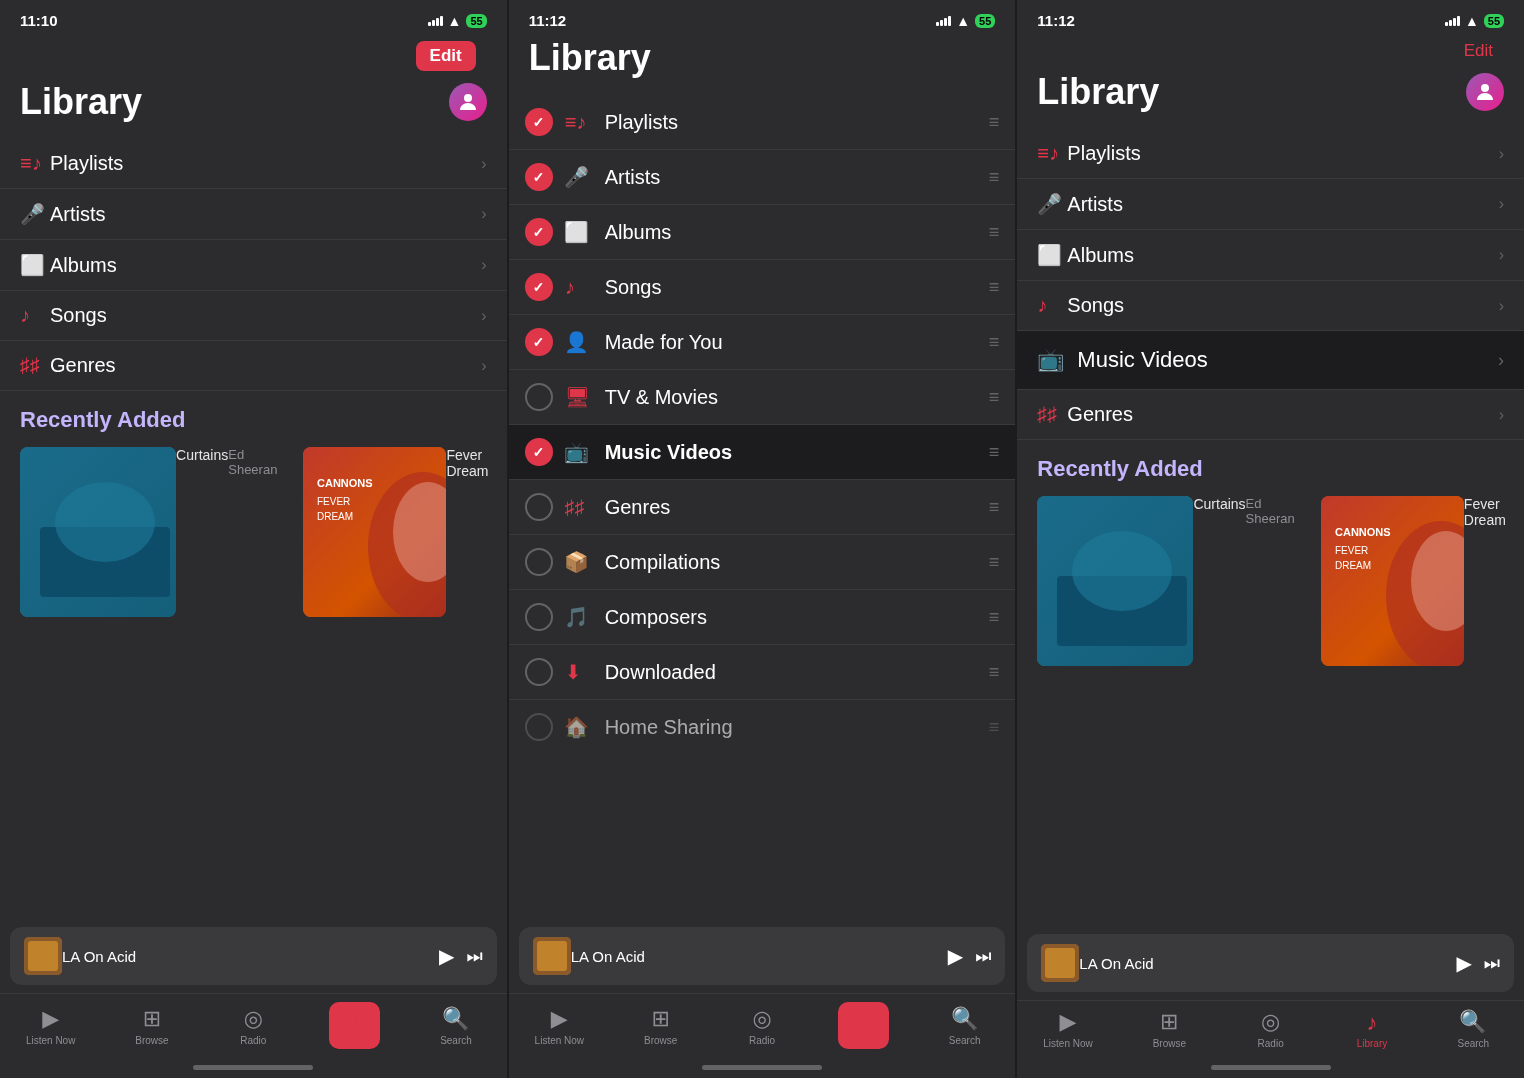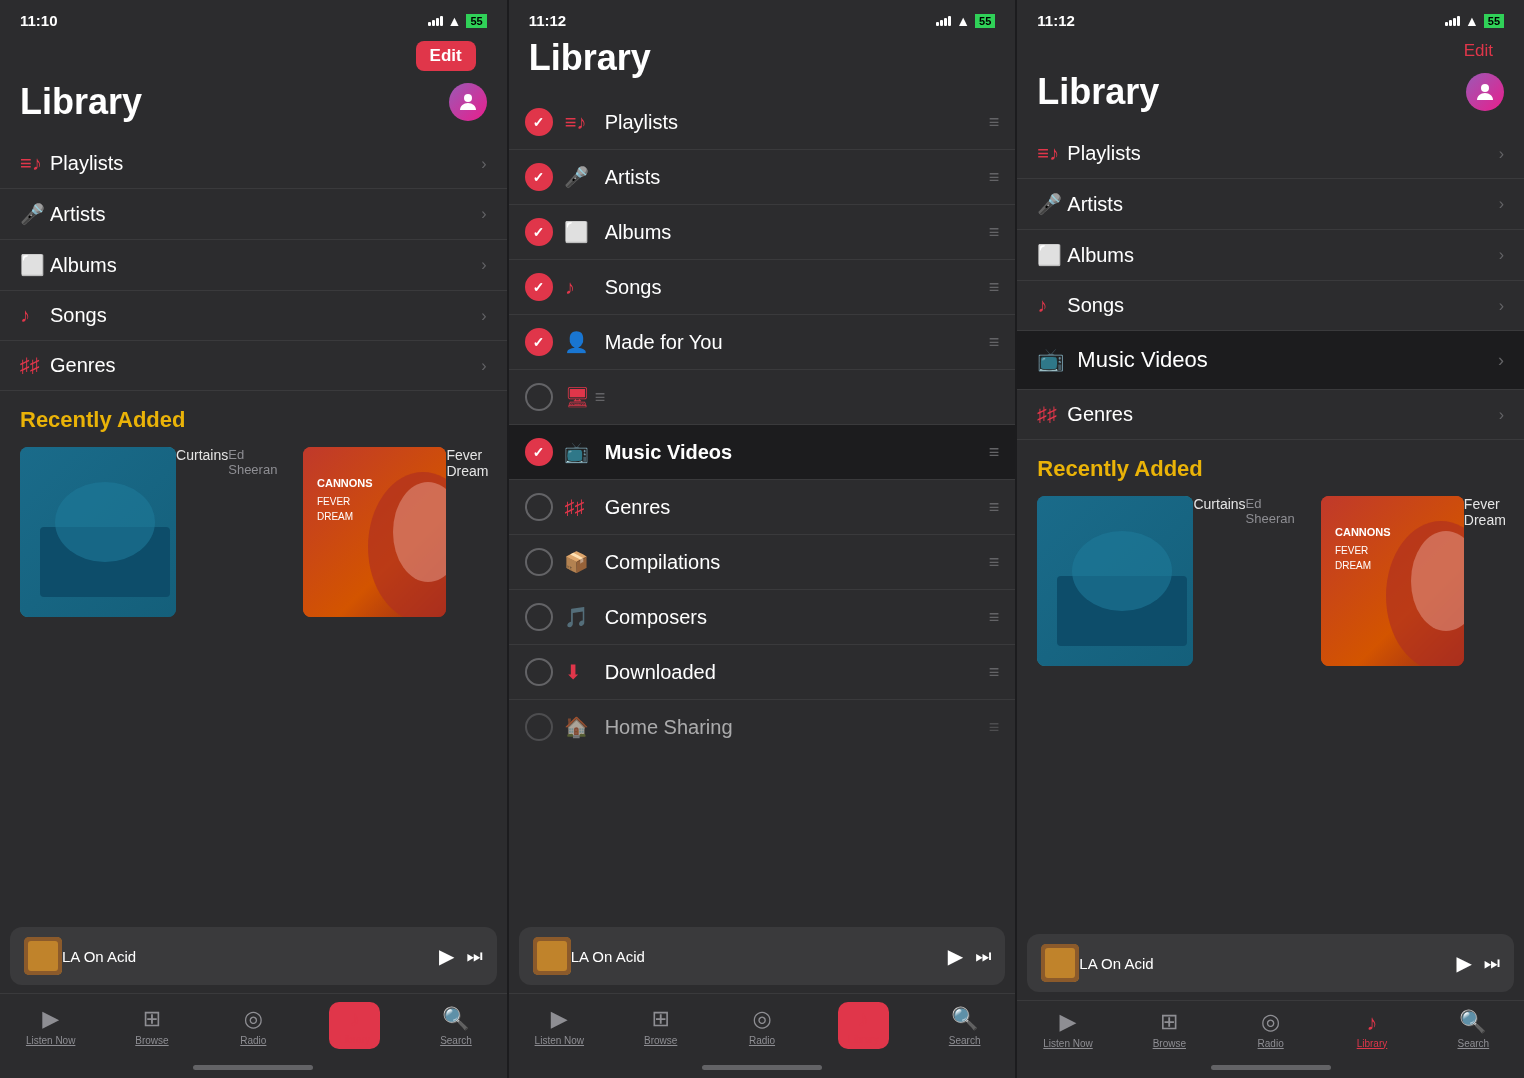--- a/index.html
+++ b/index.html
@@ -52,21 +52,21 @@
     .signal-bars span:nth-child(2) { height: 6px; }
     .signal-bars span:nth-child(3) { height: 8px; }
     .signal-bars span:nth-child(4) { height: 10px; }
     .wifi-icon { font-size: 14px; }
     .battery-badge {
       background: #30d158;
       color: #000;
       font-size: 11px;
       font-weight: 700;
       padding: 1px 4px;
-      border-radius: 0;
+      border-radius: 6px;
     }
 
     
     .top-bar {
       display: flex;
       justify-content: flex-end;
       align-items: center;
       padding: 4px 31px 10px;
     }
     .edit-btn {
@@ -198,21 +198,21 @@
     
     .music-videos-row {
       background: #1c1c1e;
     }
 
     
     .recently-added-section {
       padding: 16px 20px 12px;
     }
     .recently-added-title {
-      color: #eab308;
+      color: #c4b5fd;
       font-size: 22px;
       font-weight: 700;
       margin-bottom: 14px;
     }
     .album-grid {
       display: flex;
       gap: 12px;
     }
     .album-item {
       display: flex;
@@ -297,21 +297,20 @@
       min-width: 60px;
     }
     .tab-icon {
       font-size: 22px;
       color: #8e8e93;
     }
     .tab-icon.active { color: #e0364a; }
     .tab-label {
       font-size: 10px;
       color: #8e8e93;
-      text-decoration: underline;
     }
     .tab-label.active { color: #e0364a; }
     .home-indicator {
       height: 5px;
       background: #636366;
       border-radius: 3px;
       width: 120px;
       margin: 4px auto 8px;
     }
 
@@ -525,20 +524,21 @@
     </div>
     <div class="edit-list-item">
       <div class="circle-check checked"></div>
       <span class="edit-item-icon">👤</span>
       <span class="edit-item-label">Made for You</span>
       <span class="drag-handle">≡</span>
     </div>
     <div class="edit-list-item">
       <div class="circle-check"></div>
       <span class="edit-item-icon">🖥</span>
+      <span class="edit-item-label">TV &amp; Movies</span>
       <span class="drag-handle">≡</span>
     </div>
 
     <div class="edit-list-item music-videos-row">
       <div class="circle-check checked"></div>
       <span class="edit-item-icon" style="color:#e0364a;">📺</span>
       <span class="edit-item-label" style="font-weight:600;">Music Videos</span>
       <span class="drag-handle">≡</span>
     </div>
     <div class="edit-list-item">

